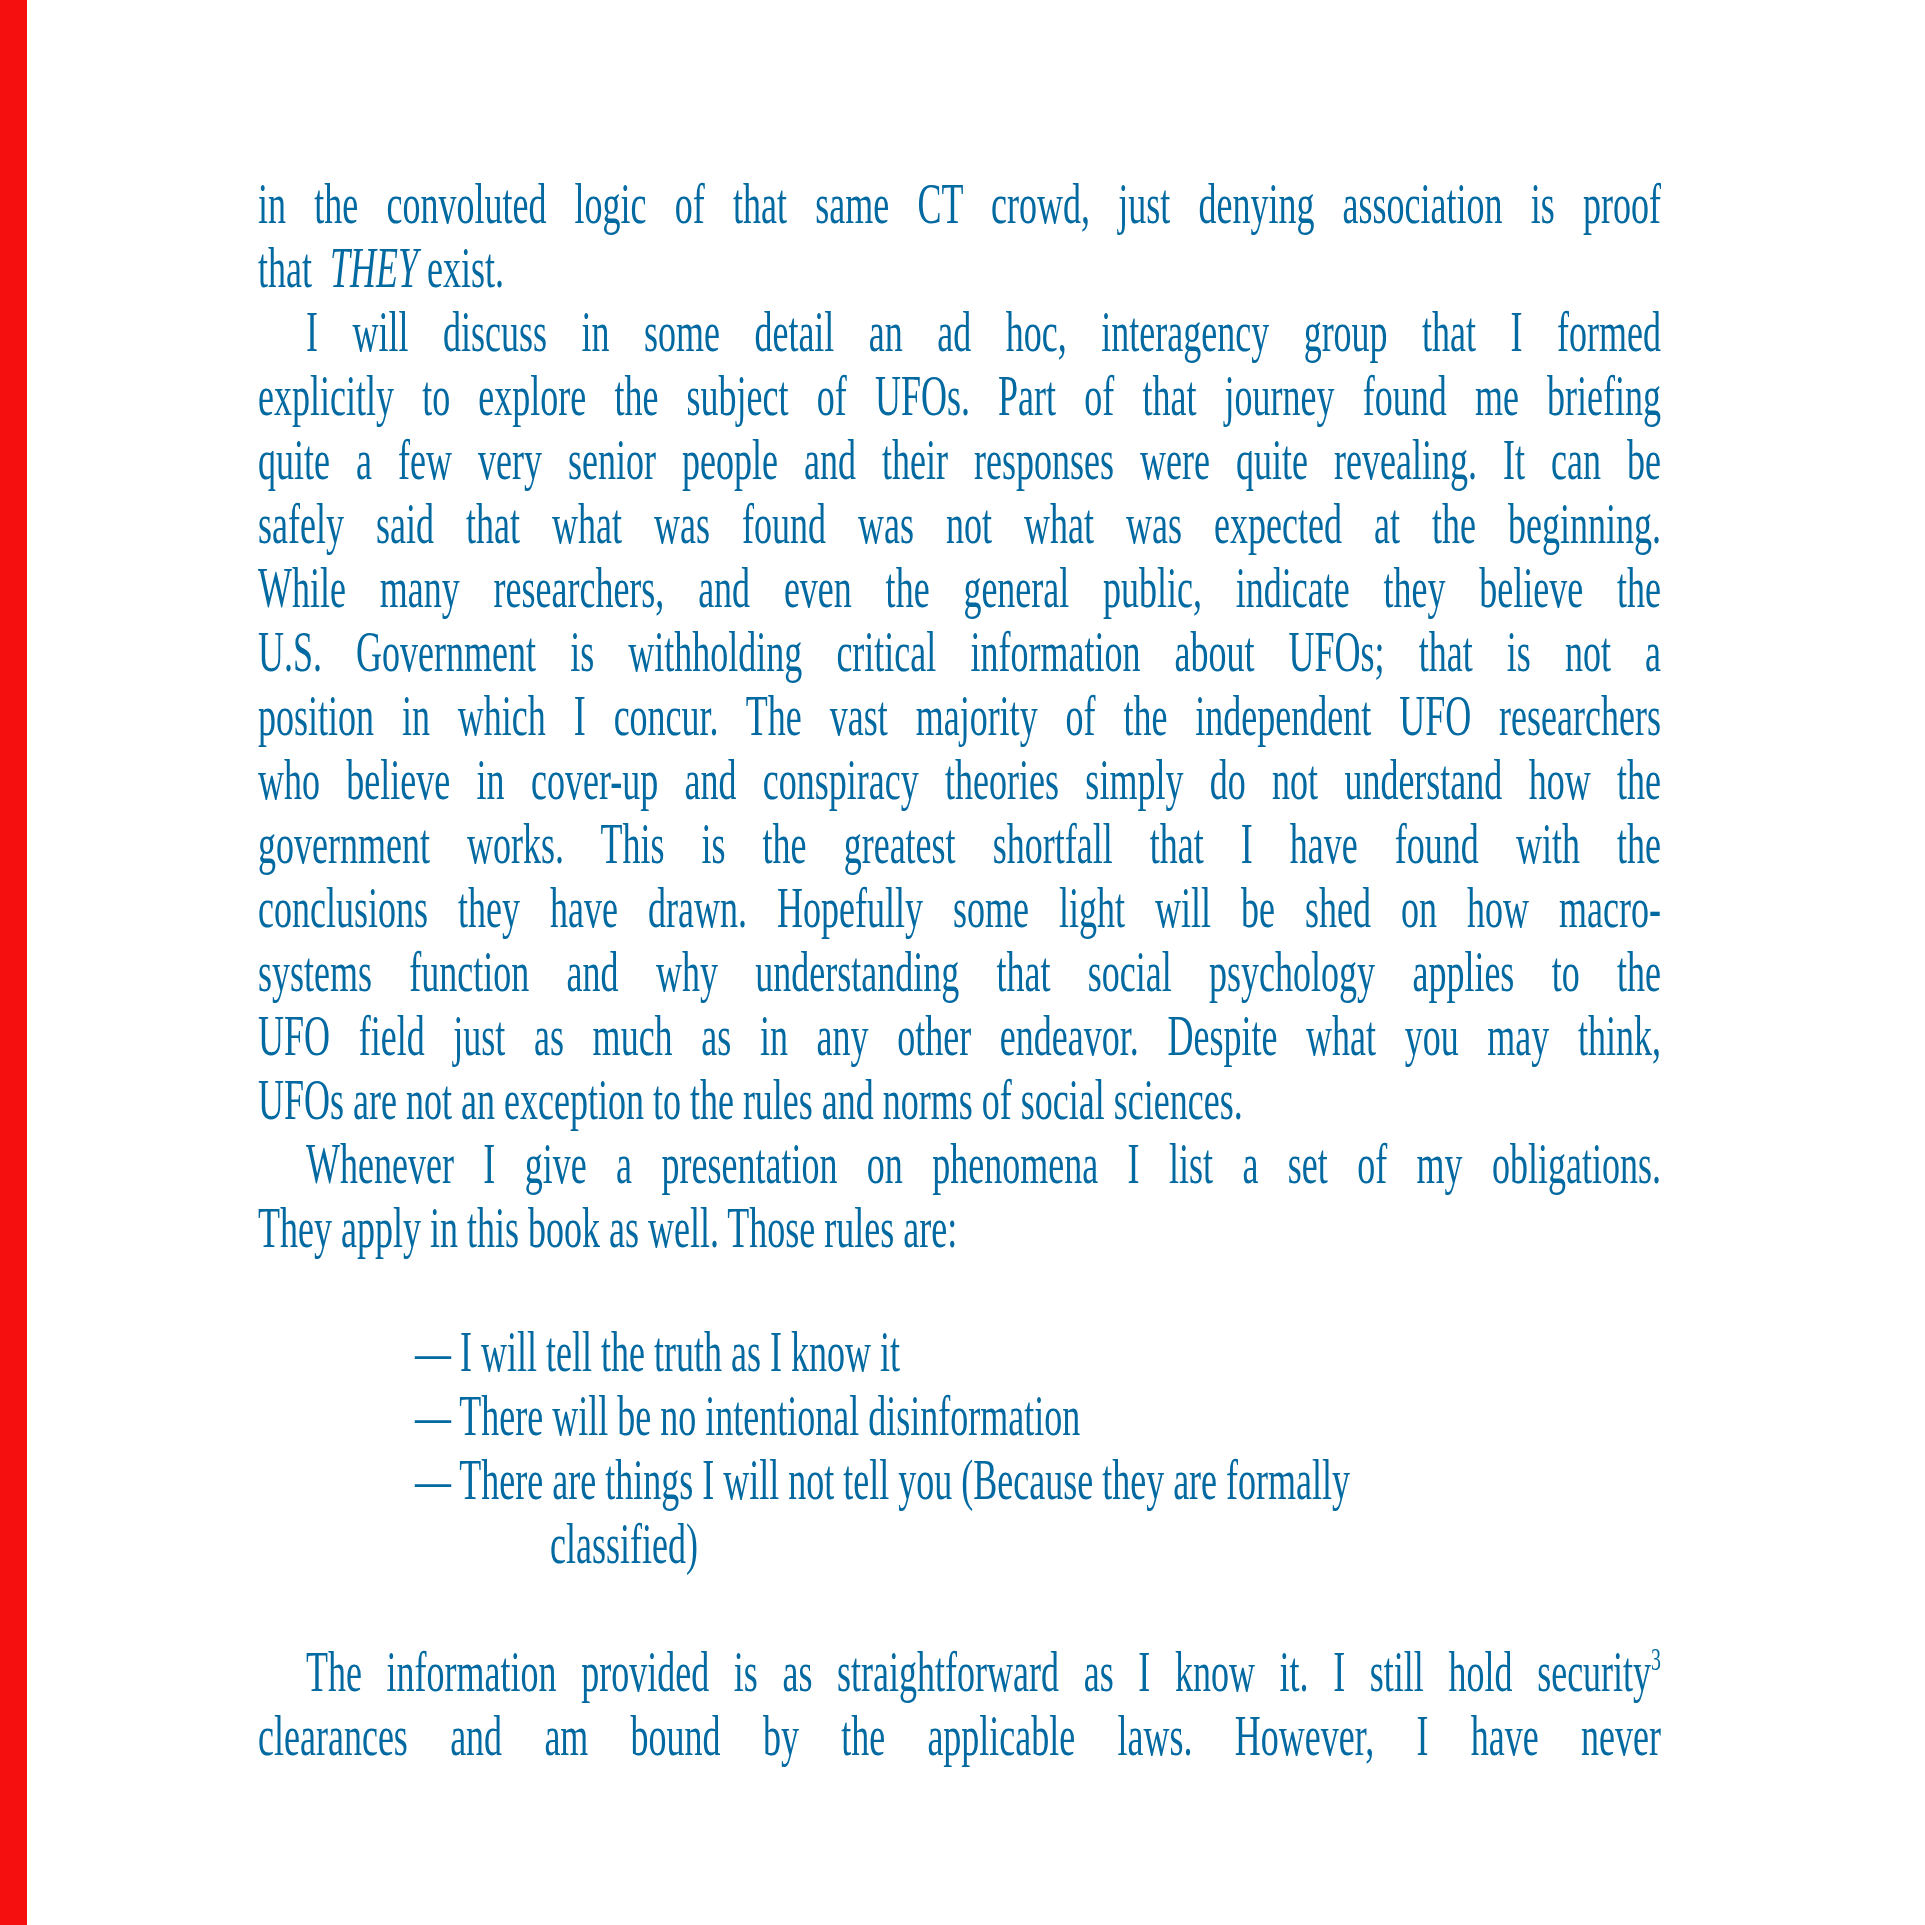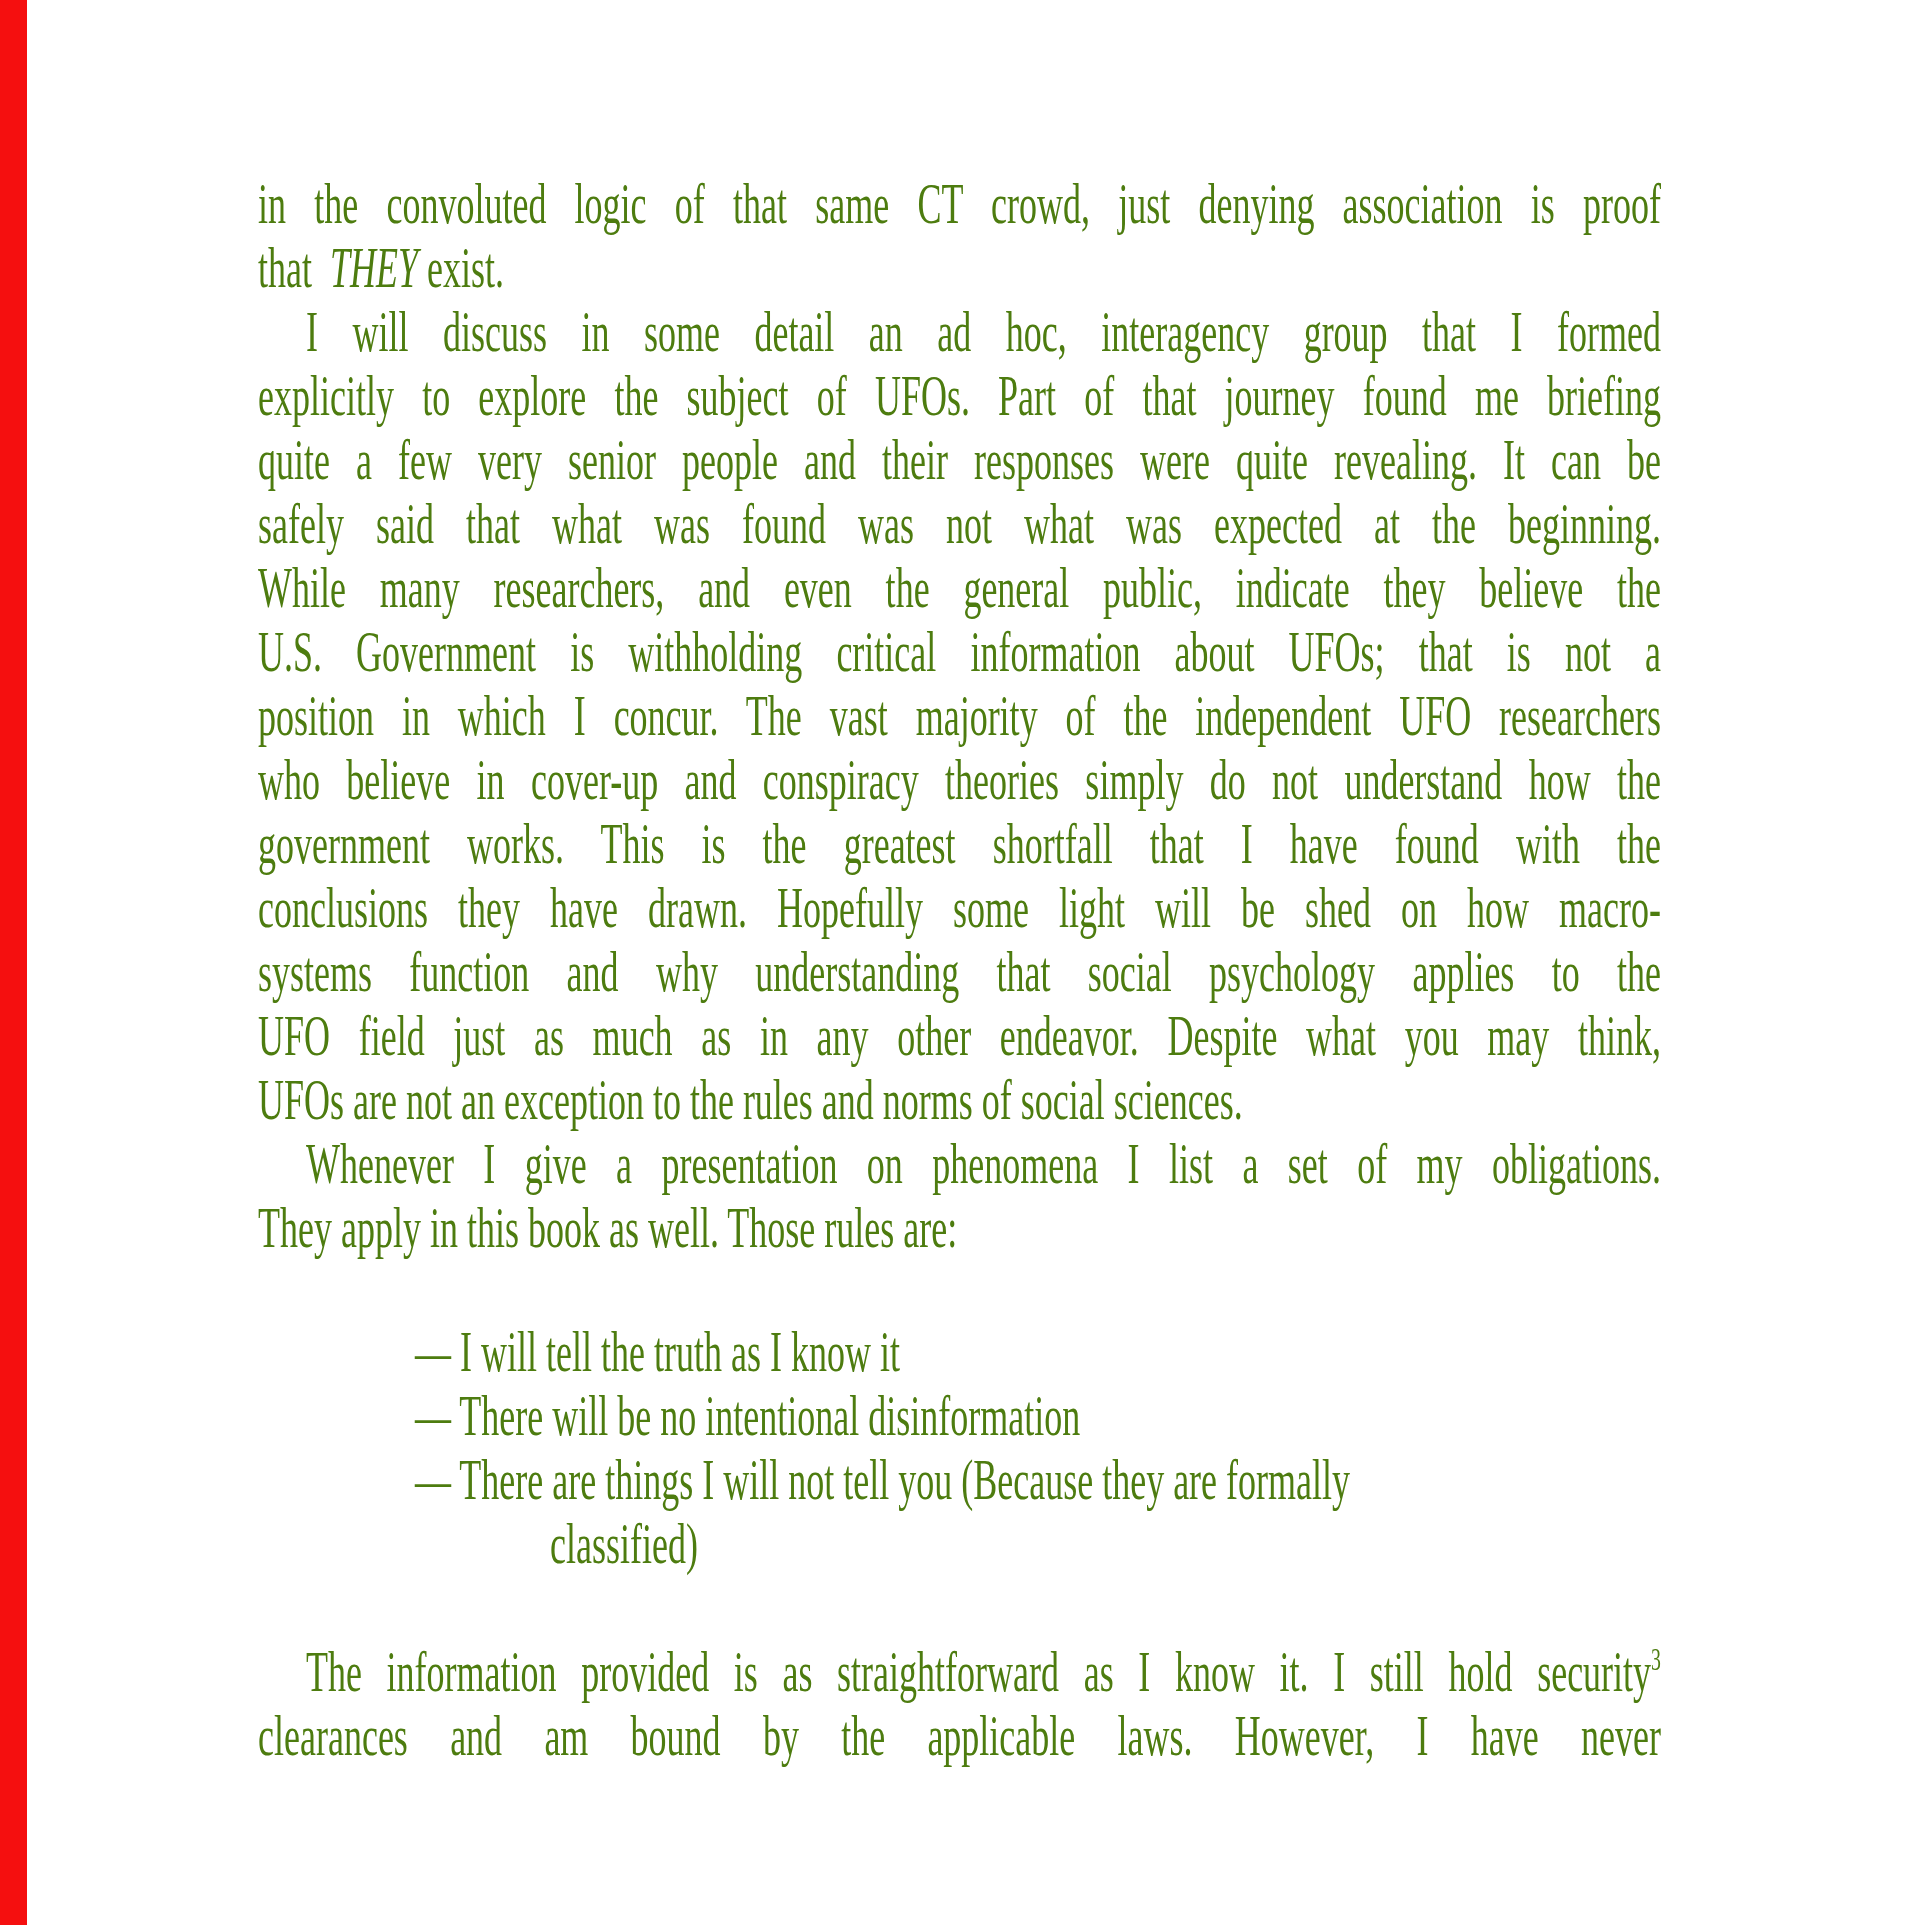--- a/index.html
+++ b/index.html
@@ -2,21 +2,21 @@
 <html style="font-size:12px"><head>
 <meta charset="utf-8">
 <style>
   html,body{margin:0;padding:0;background:#ffffff;}
   .page{
     position:relative;
     width:1926px;height:1926px;
     background:#ffffff;
     overflow:hidden;
     font-family:"Liberation Serif","DejaVu Serif",serif;
-    color:#4d7c0f;
+    color:#0369a1;
   }
   .edge-stripe{
     position:absolute;left:0;top:0;
     width:27px;height:1926px;
     background:#f50f0f;
   }
   .text-block{
     position:absolute;
     left:258px;top:172px;
     width:1403px;

